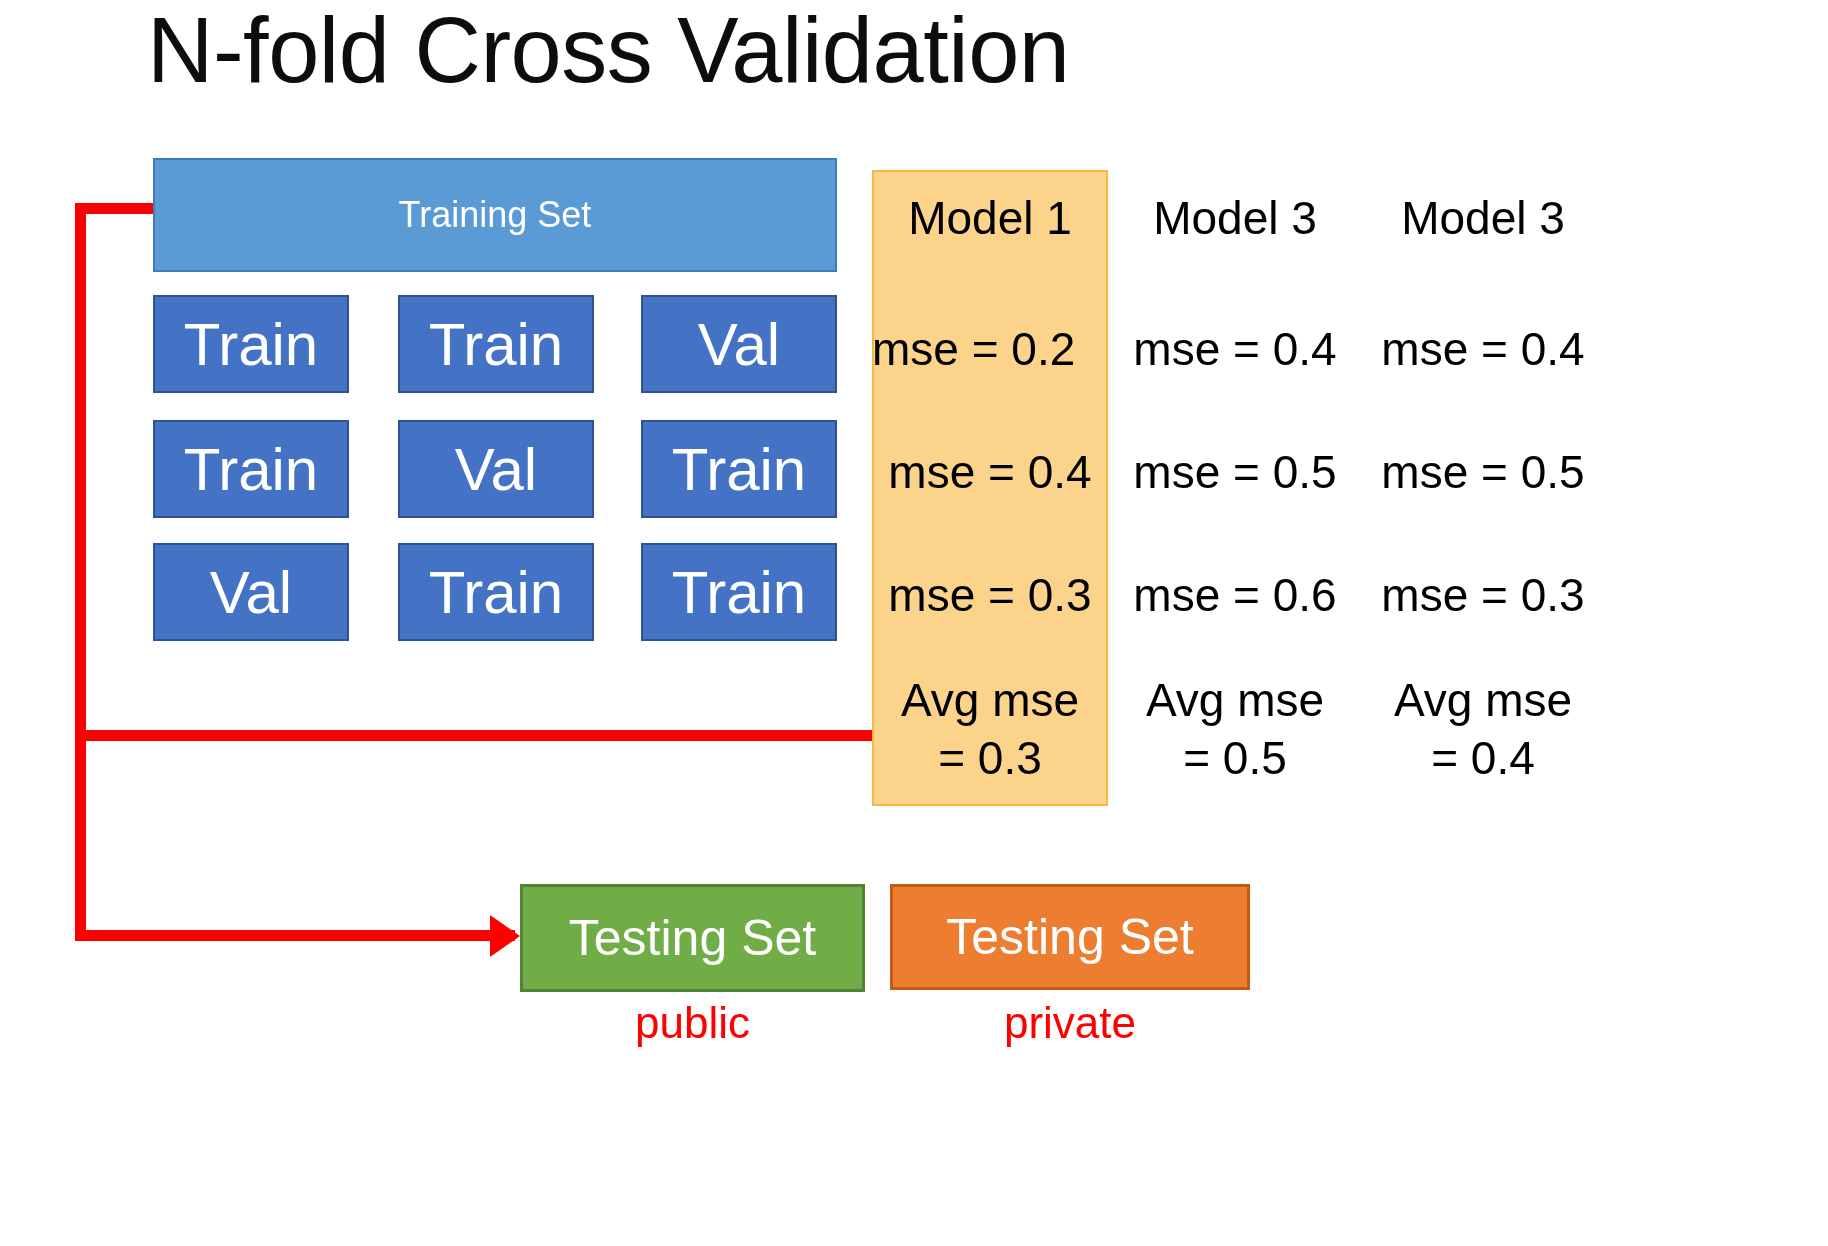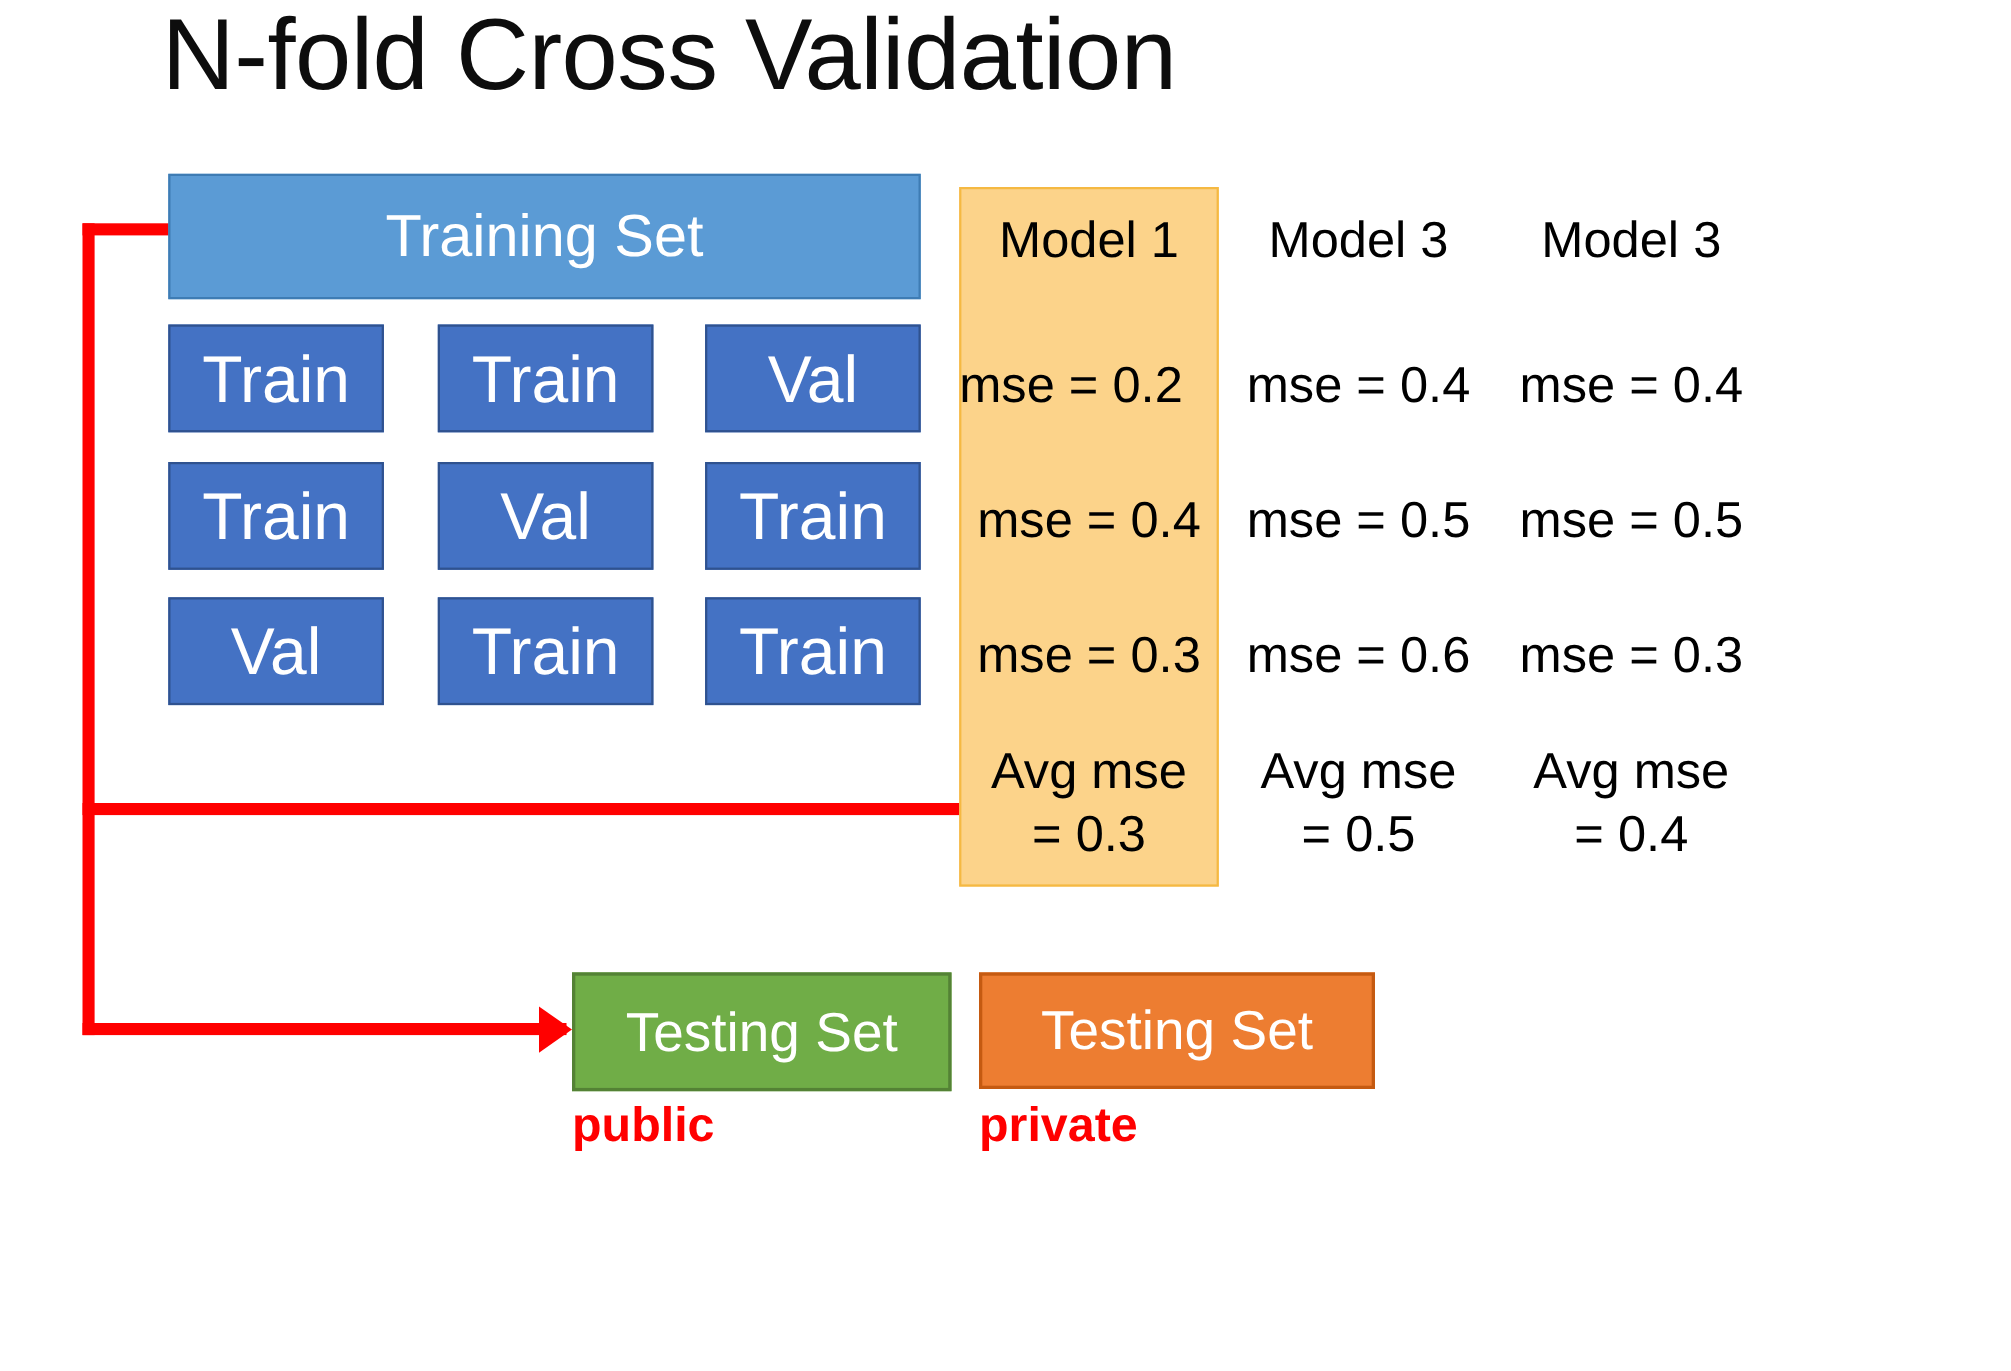--- a/index.html
+++ b/index.html
@@ -35,21 +35,21 @@
     color:#ffffff;
     text-align:center;
     white-space:nowrap;
   }
 
   .training-set{
     left:118px; top:158px;
     width:684px; height:114px;
     background:#5B9BD5;
     border:2px solid #3E7CB4;
-    font-size:54px;
+    font-size:36px;
   }
 
   .fold{
     width:196px; height:98px;
     background:#4472C4;
     border:2px solid #2F528F;
     font-size:60px;
   }
 
   
@@ -86,23 +86,22 @@
     left:855px; top:884px;
     width:360px; height:106px;
     background:#ED7D31;
     border:3px solid #C55A11;
     font-size:50px;
   }
   .caption{
     position:absolute;
     color:#FF0000;
     font-size:44px;
-    text-align:left;
-    white-space:nowrap;
-    font-weight:bold;
+    text-align:center;
+    white-space:nowrap;
   }
 
   
   .rline{position:absolute;background:#FF0000;}
   .arrowhead{
     position:absolute;
     width:0;height:0;
     border-top:21px solid transparent;
     border-bottom:21px solid transparent;
     border-left:30px solid #FF0000;

